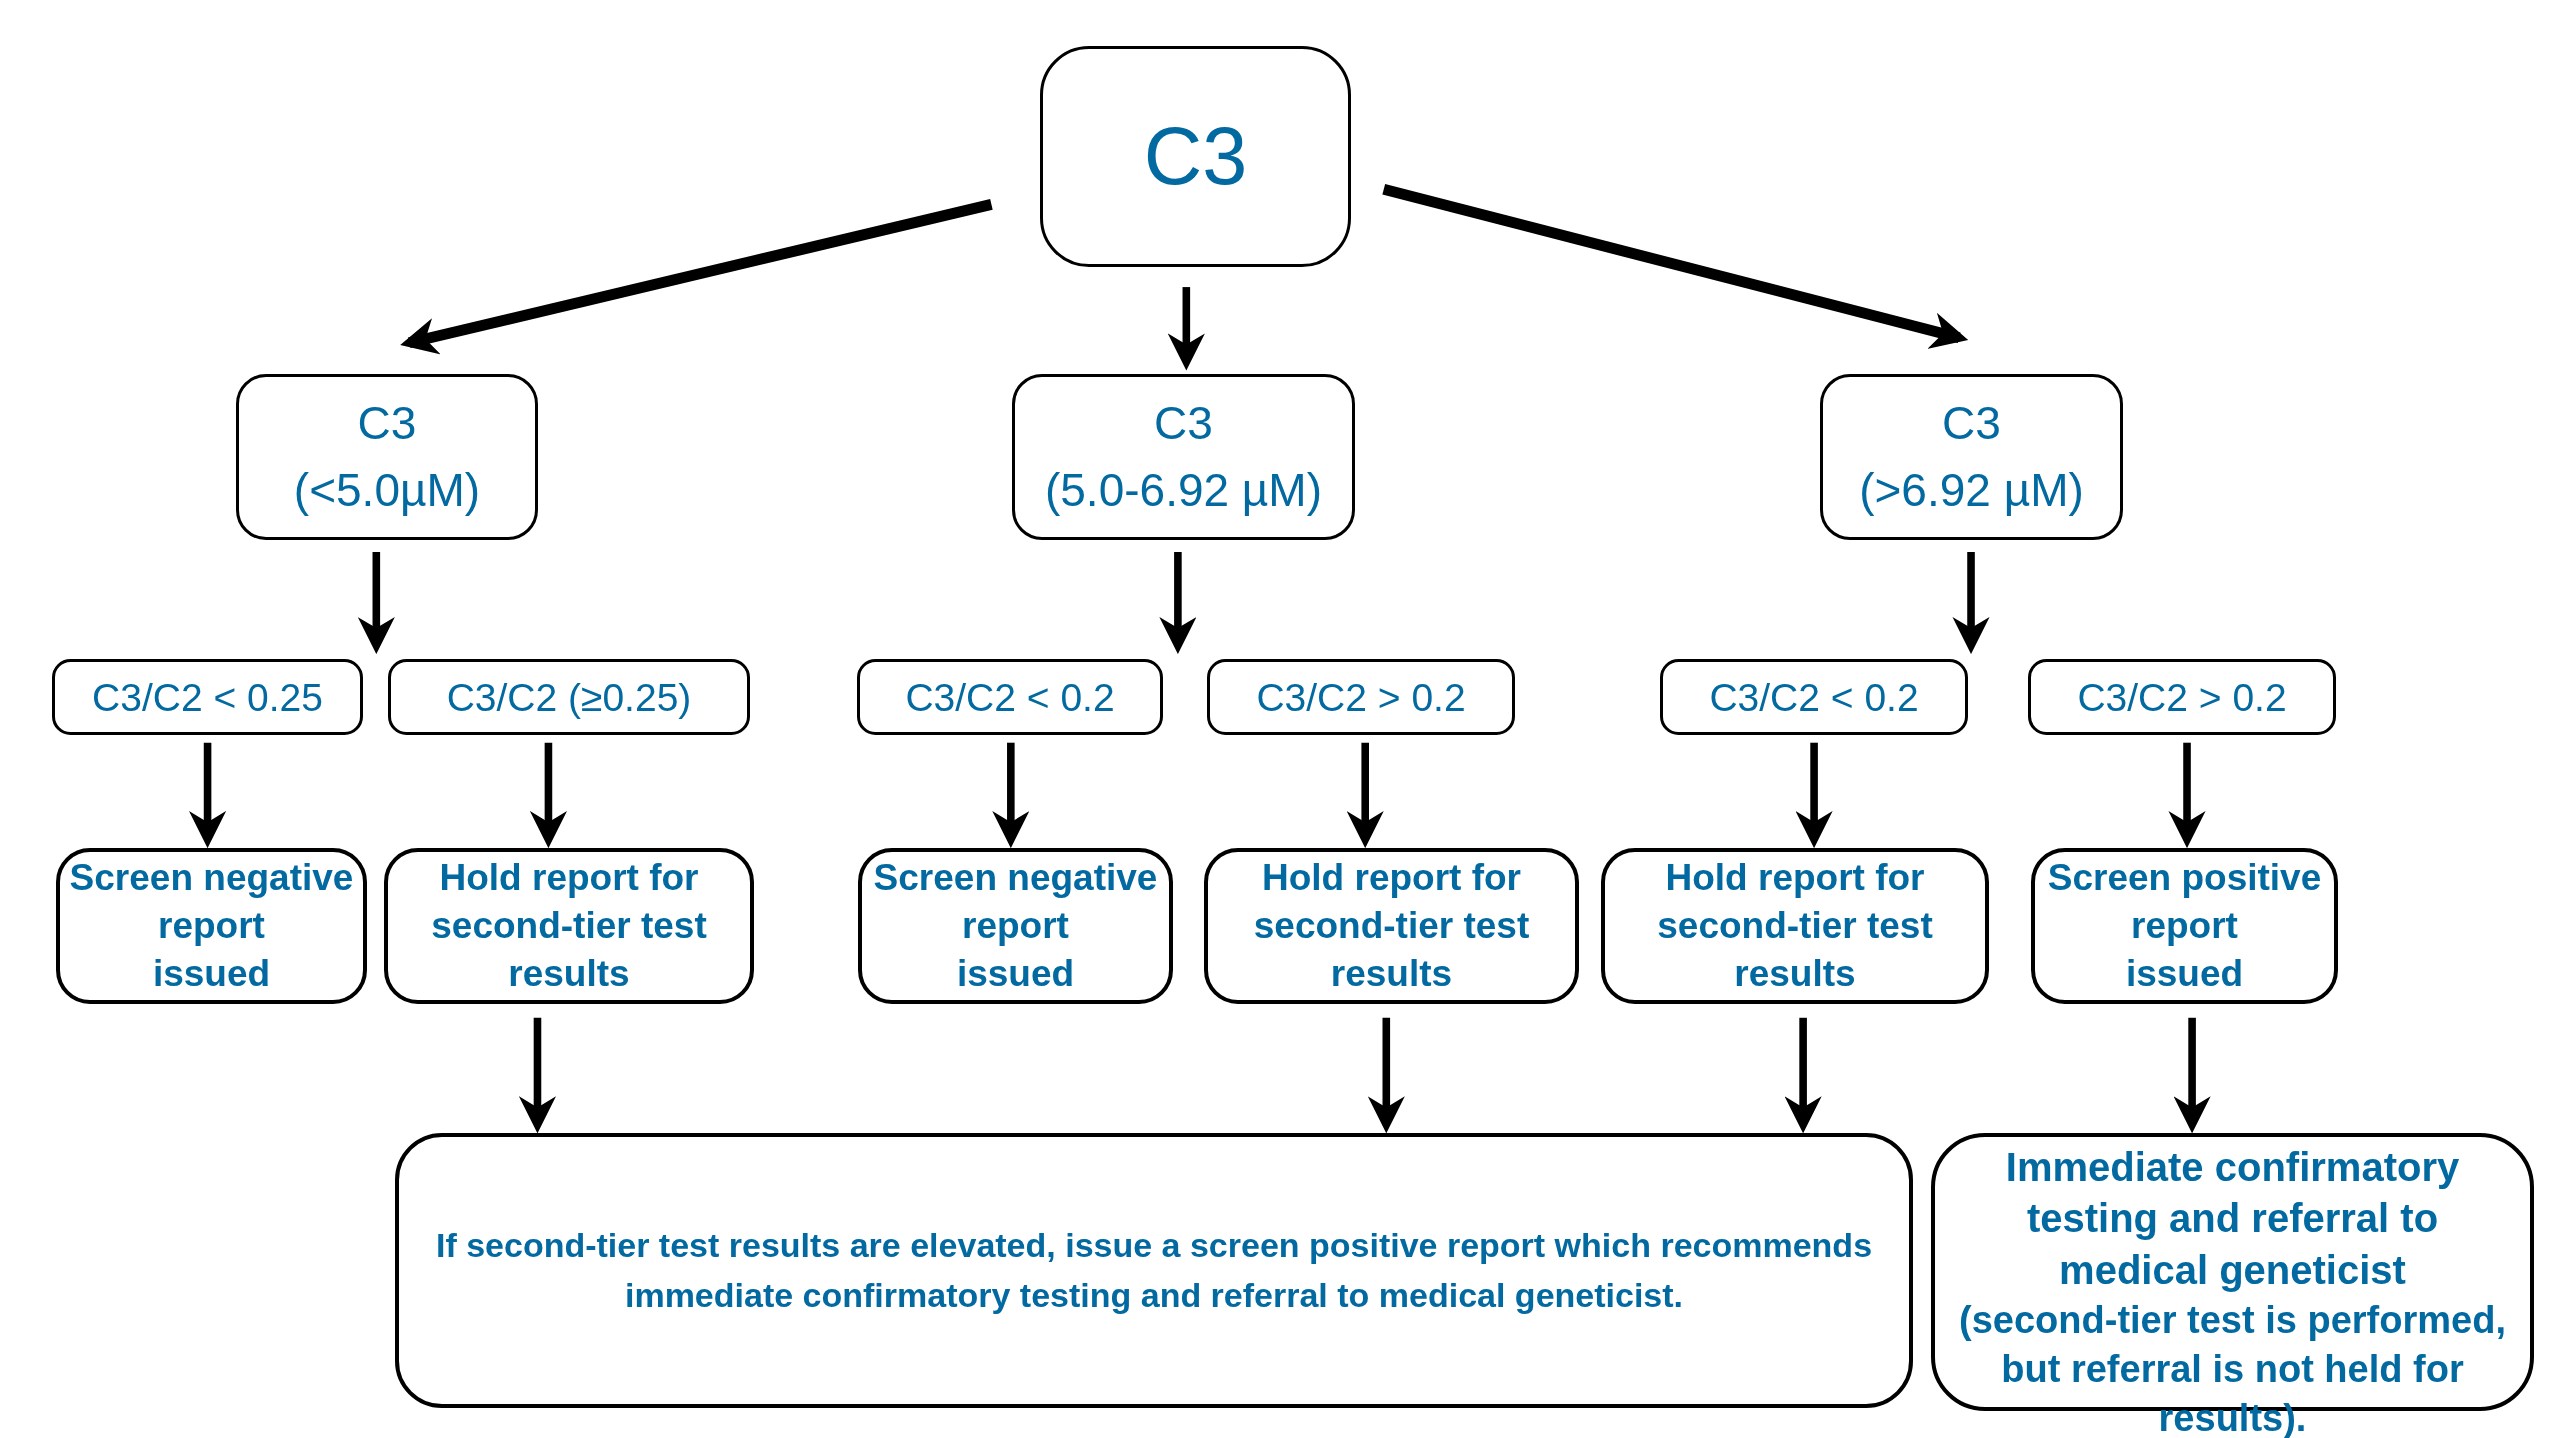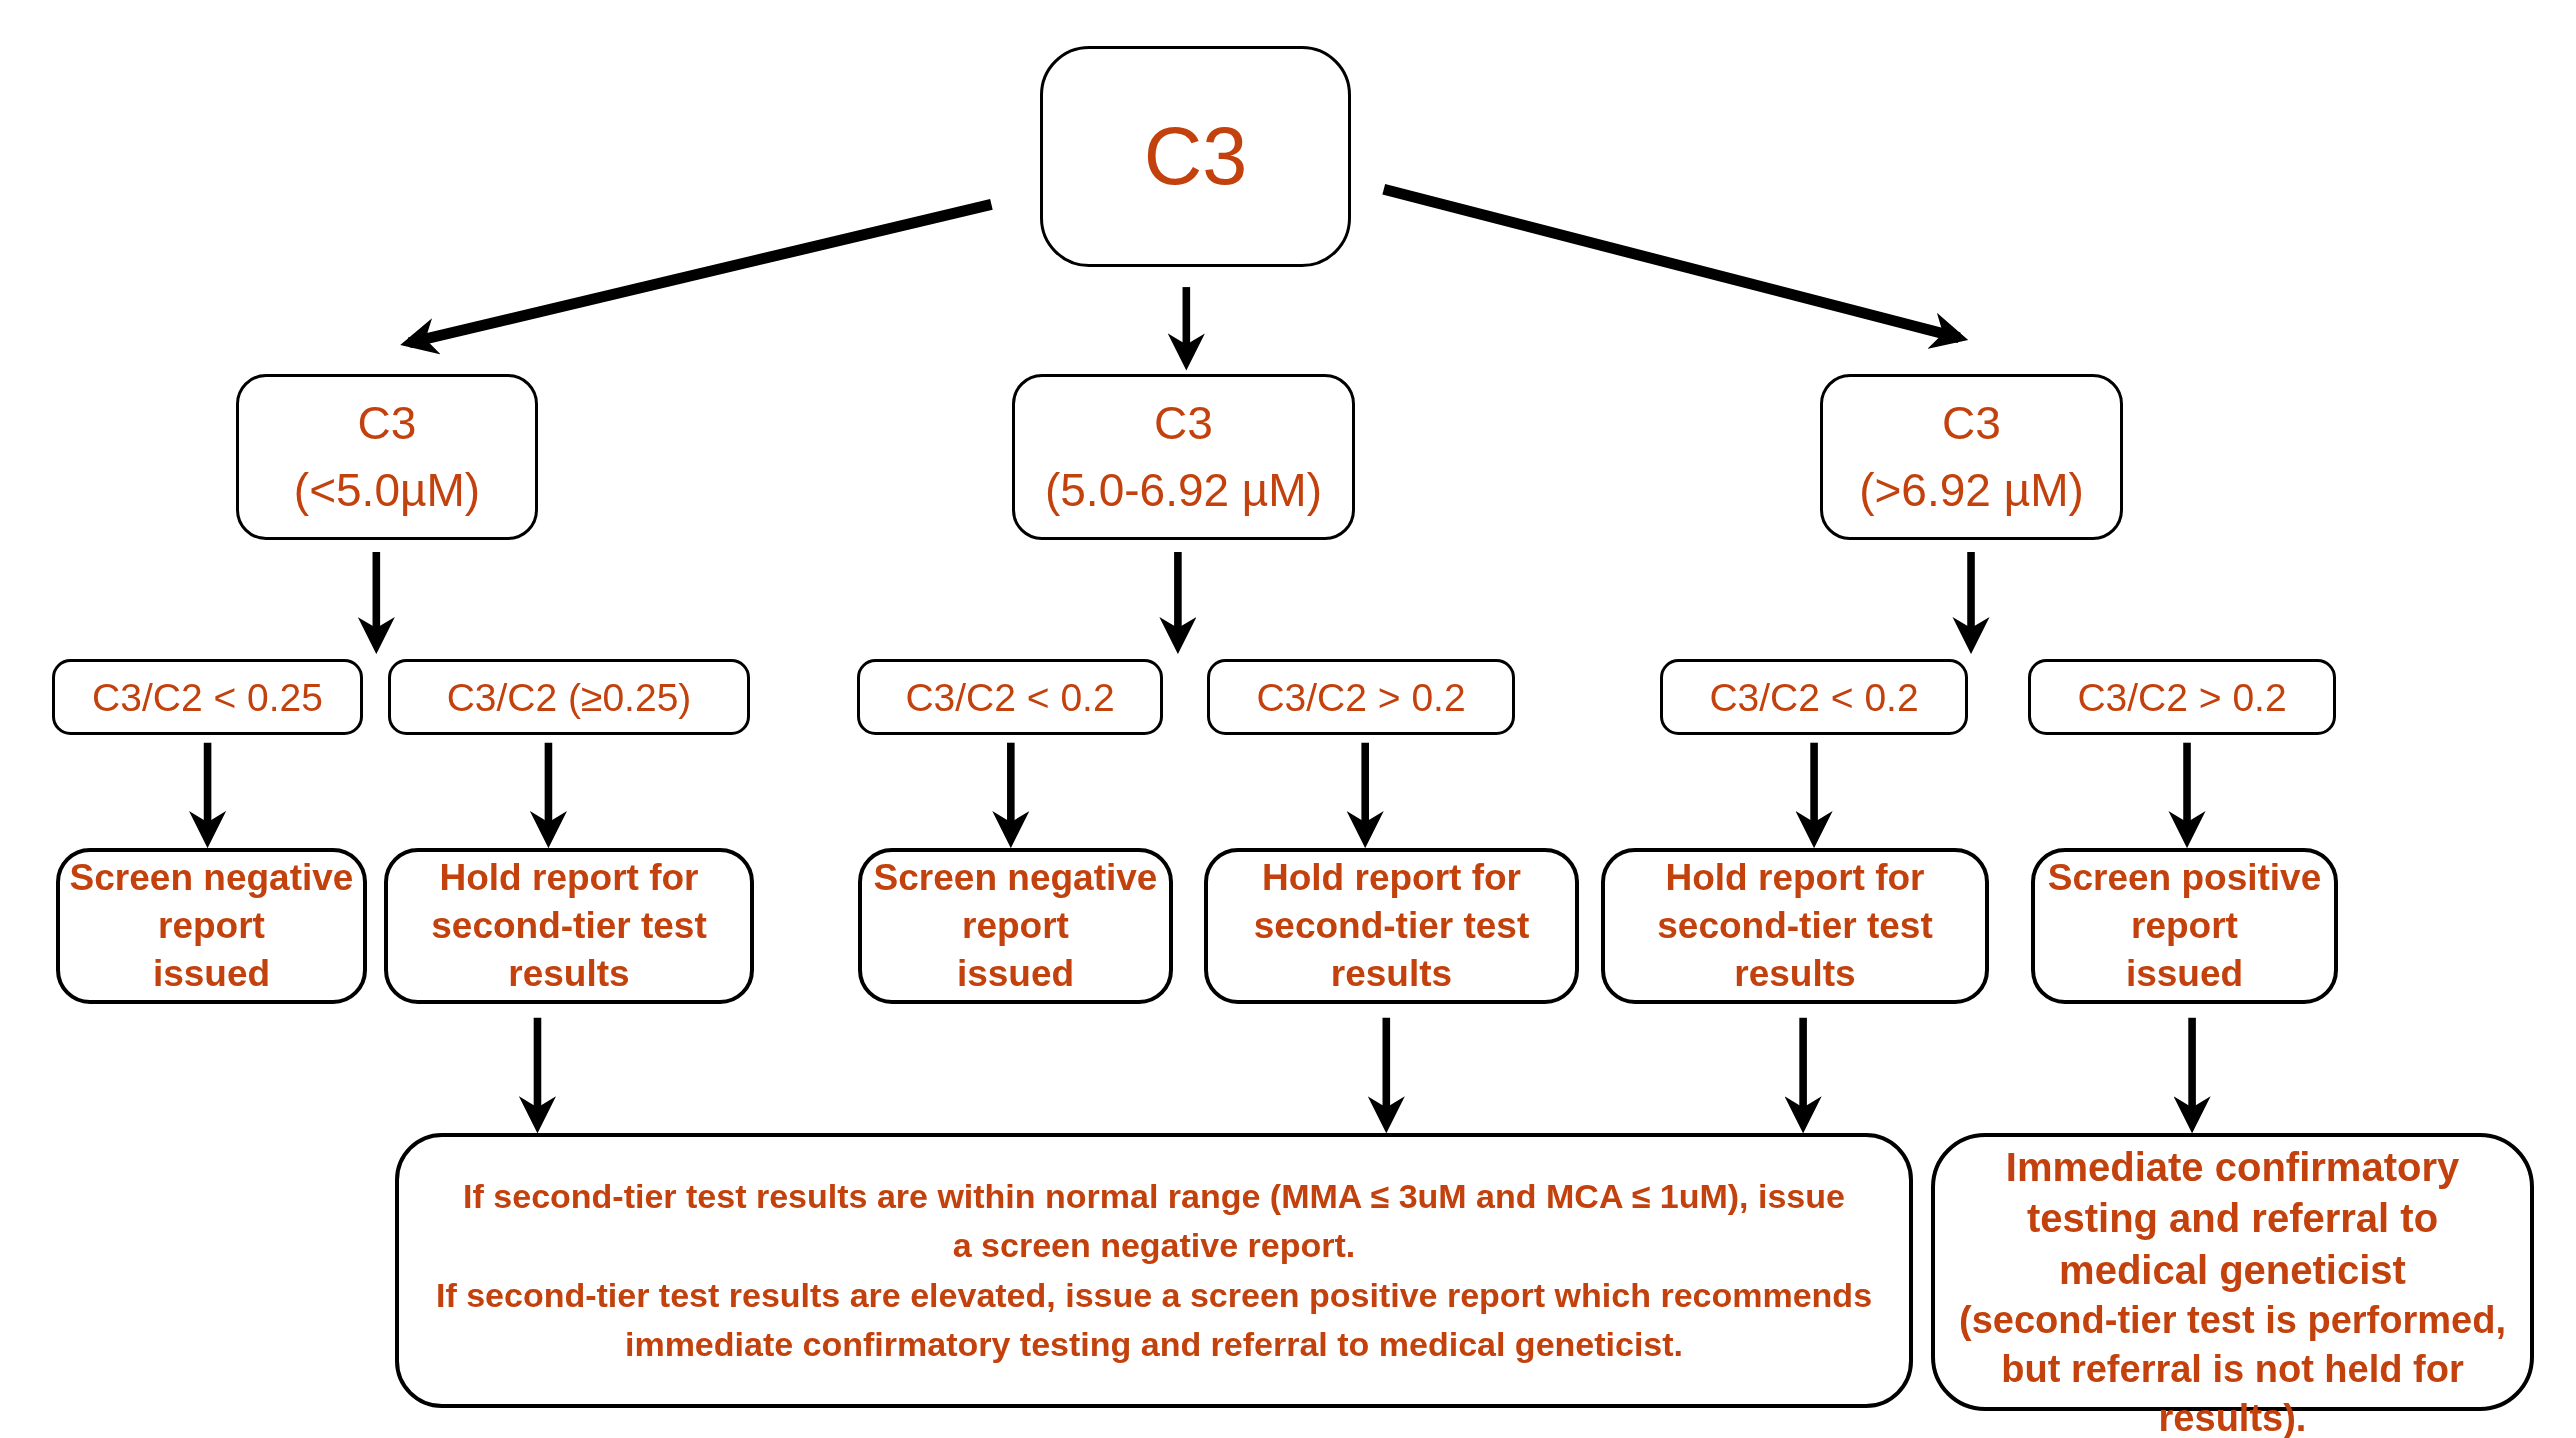--- a/index.html
+++ b/index.html
@@ -2,21 +2,21 @@
 <html style="font-size:13.5px"><head>
 <meta charset="utf-8">
 <style>
   html,body{margin:0;padding:0;background:#ffffff;}
   #canvas{
     position:relative;
     width:2576px;height:1439px;
     background:#ffffff;
     overflow:hidden;
     font-family:"Liberation Sans",sans-serif;
-    color:#c2410c;
+    color:#0369a1;
   }
   #arrows{position:absolute;left:0;top:0;width:2576px;height:1439px;}
   .node{
     position:absolute;
     box-sizing:border-box;
     border:3.4px solid #000;
     background:#fff;
     display:flex;
     flex-direction:column;
     align-items:center;
@@ -126,22 +126,20 @@
 second-tier test
 results</div>
   <div class="node outcome" id="n-o5">Hold report for
 second-tier test
 results</div>
   <div class="node outcome" id="n-o6">Screen positive
 report
 issued</div>
 
   <div class="node" id="n-big">
-    <div class="para">If second-tier test results are within normal range (MMA ≤ 3uM and MCA ≤ 1uM), issue
-a screen negative report.</div>
     <div class="para">If second-tier test results are elevated, issue a screen positive report which recommends
 immediate confirmatory testing and referral to medical geneticist.</div>
   </div>
 
   <div class="node" id="n-refer">
     <div class="main">Immediate confirmatory
 testing and referral to
 medical geneticist</div>
     <div class="note">(second-tier test is performed,
 but referral is not held for results).</div>

